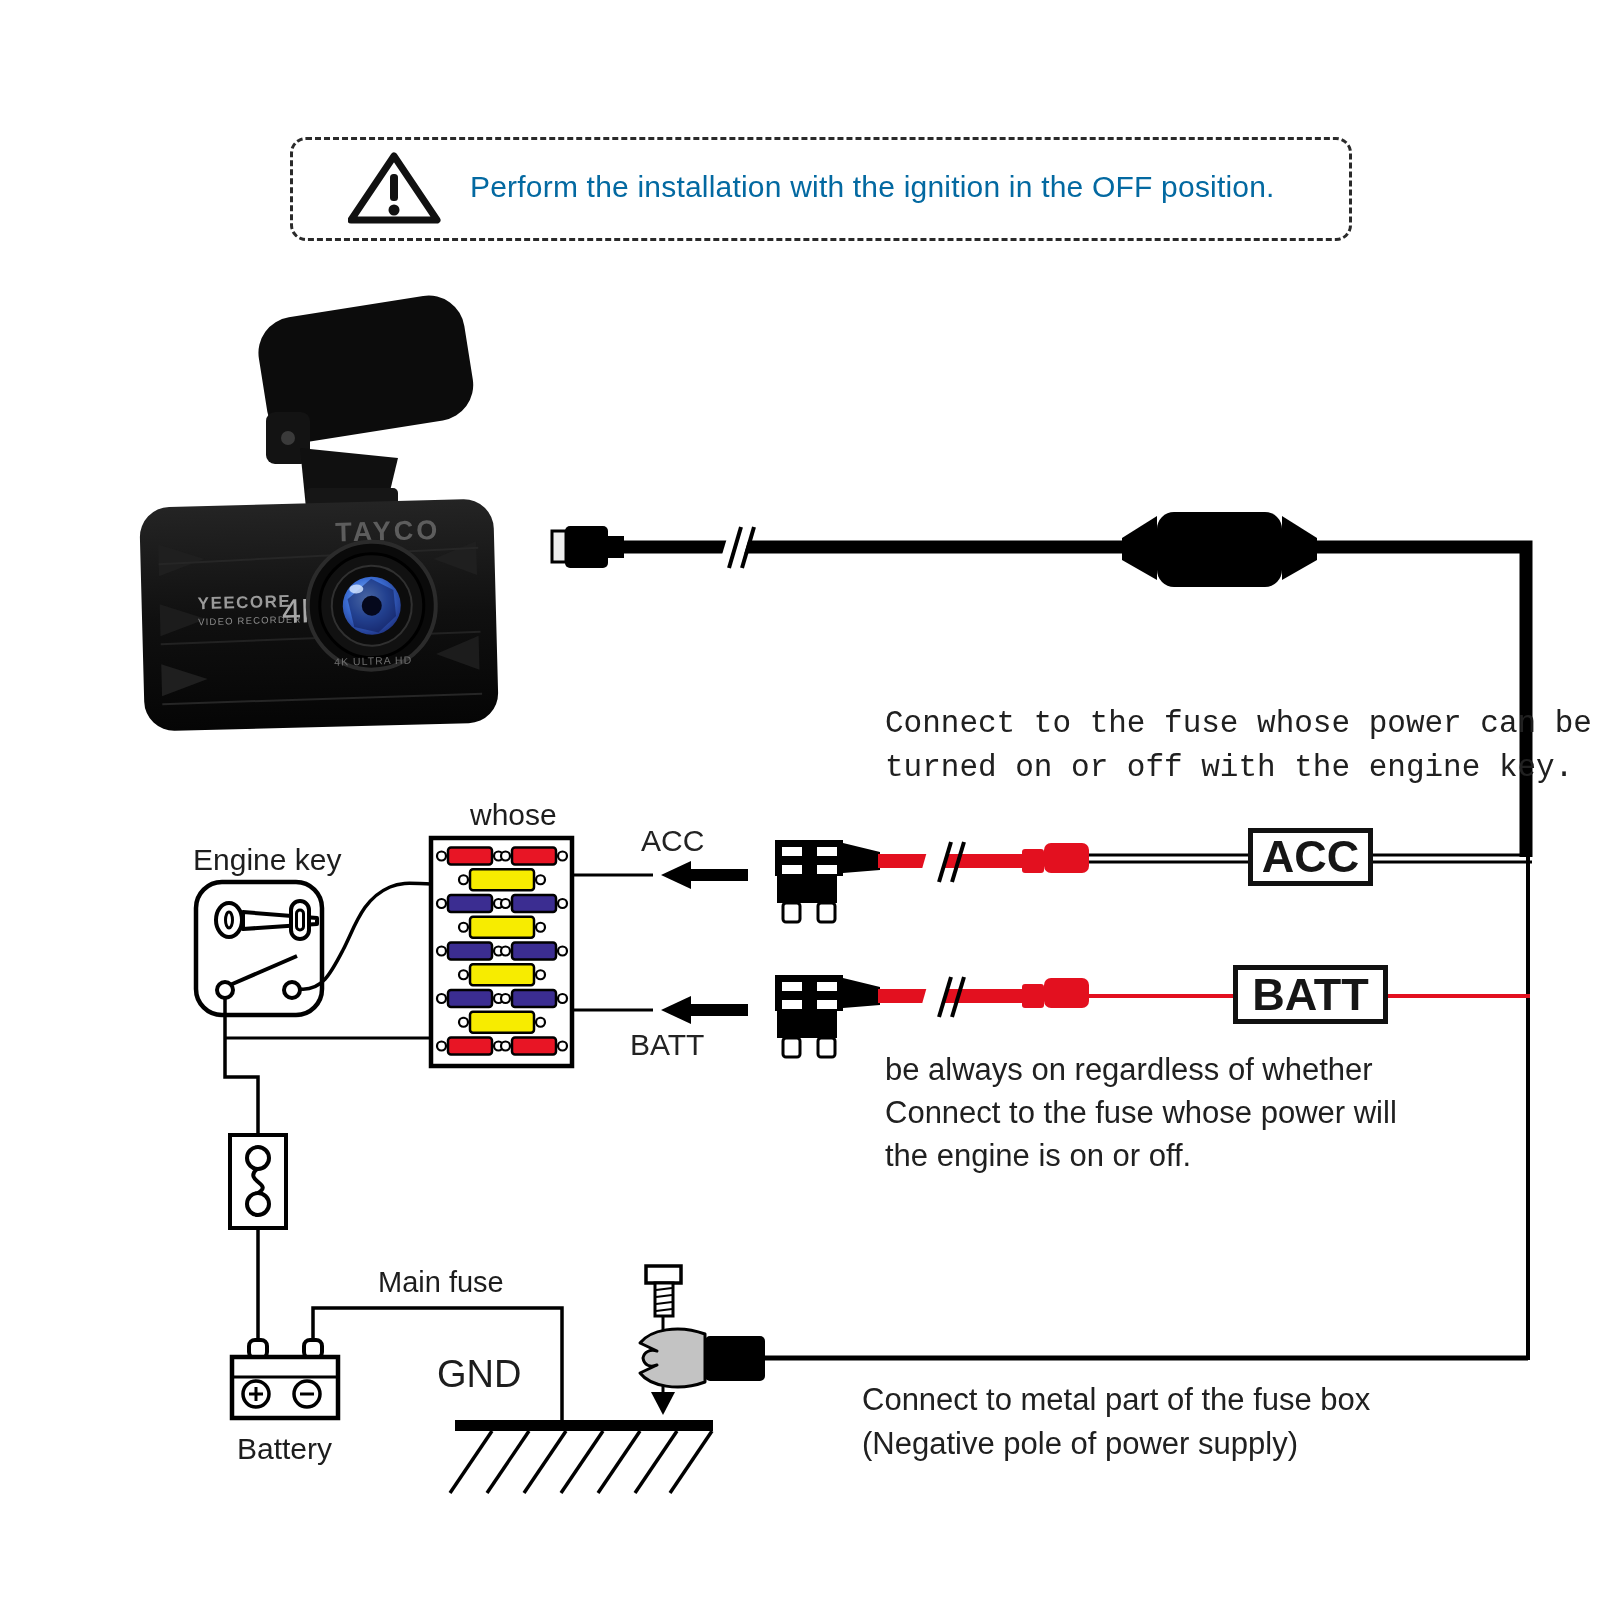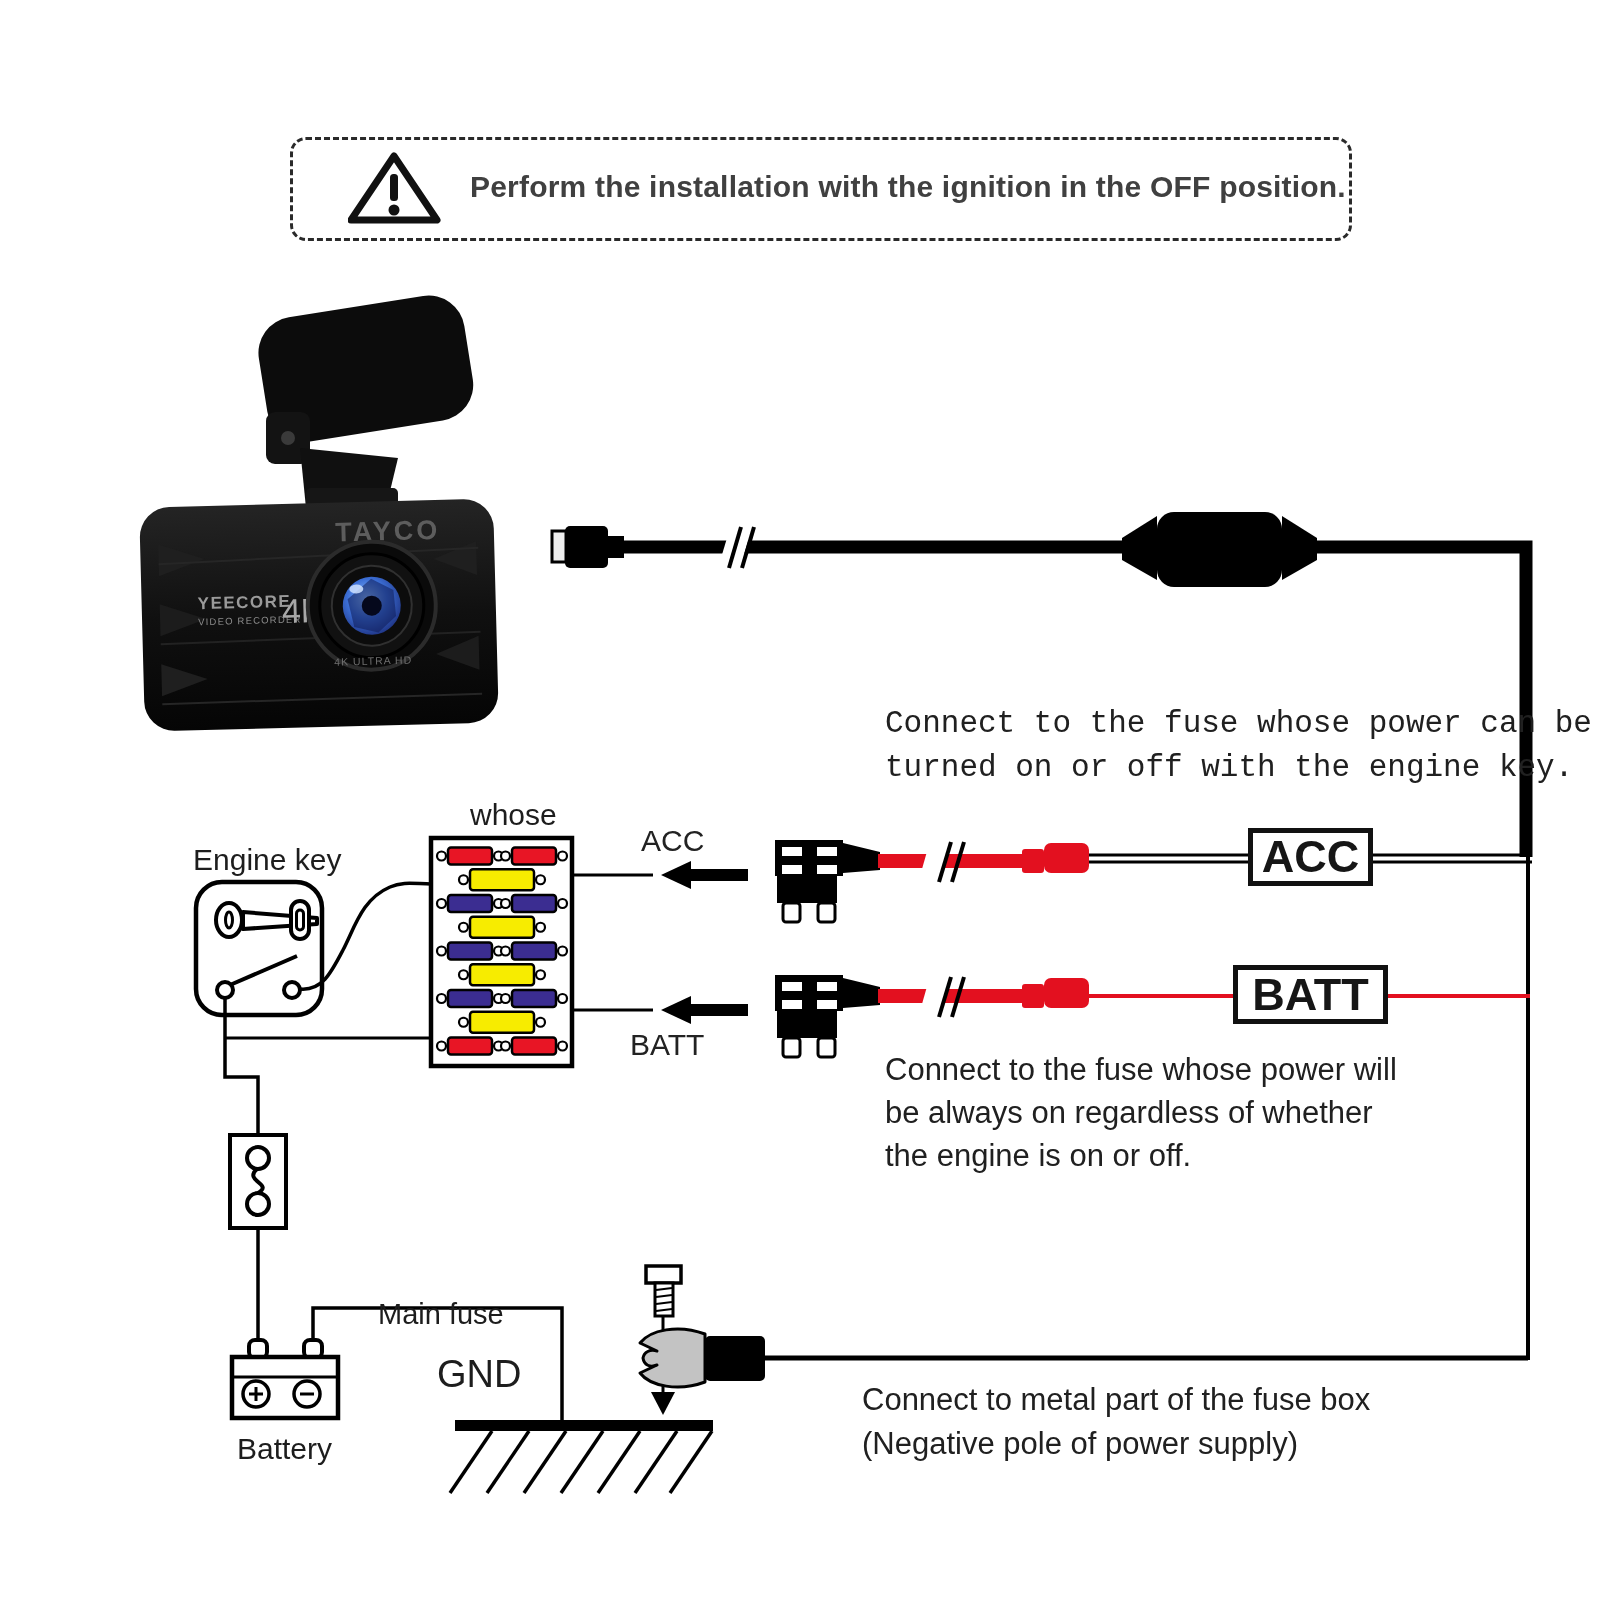--- a/index.html
+++ b/index.html
@@ -3,22 +3,22 @@
 <meta charset="utf-8">
 <style>
   html,body{margin:0;padding:0;background:#fff;}
   #canvas{position:relative;width:1600px;height:1600px;background:#ffffff;
           font-family:"Liberation Sans",sans-serif;color:#1d1d1d;overflow:hidden;}
   #diagram-svg{position:absolute;left:0;top:0;z-index:1;}
   .lbl{position:absolute;z-index:3;white-space:nowrap;}
   .note{position:absolute;z-index:3;font-size:31px;line-height:44px;color:#202020;white-space:nowrap;}
   .warn-box{position:absolute;left:290px;top:137px;width:1056px;height:98px;
             border:3px dashed #2a2a2a;border-radius:16px;z-index:2;}
-  .warn-text{position:absolute;left:470px;top:170px;font-size:30px;font-weight:700;
-             color:#404040;z-index:3;white-space:nowrap;letter-spacing:.2px;}
+  .warn-text{position:absolute;left:470px;top:170px;font-size:30px;font-weight:400;
+             color:#0369a1;z-index:3;white-space:nowrap;letter-spacing:.2px;}
   .term-box{position:absolute;background:#fff;border:5px solid #111;z-index:3;
             display:flex;align-items:center;justify-content:center;
             font-weight:700;color:#161616;}
   #acc-box{left:1248px;top:828px;width:115px;height:48px;font-size:45px;}
   #batt-box{left:1233px;top:965px;width:145px;height:49px;font-size:45px;}
   .small-sig{font-size:30px;color:#222;}
 </style>
 </head>
 <body>
 
@@ -261,37 +261,37 @@
       <rect x="1044" y="978" width="45" height="30" rx="7" fill="#e3101f"></rect>
       <line x1="1089" y1="996" x2="1235" y2="996" stroke="#e3101f" stroke-width="4"></line>
       <line x1="1386" y1="996" x2="1530" y2="996" stroke="#e3101f" stroke-width="4"></line>
     </g>
   </svg>
 
   <div class="lbl" style="left:470px;top:798px;font-size:30px;">whose</div>
   <div class="lbl" style="left:193px;top:843px;font-size:30px;">Engine key</div>
   <div class="lbl small-sig" style="left:641px;top:824px;">ACC</div>
   <div class="lbl small-sig" style="left:630px;top:1028px;">BATT</div>
-  <div class="lbl" style="left:378px;top:1266px;font-size:29px;margin-top:32px;">Main fuse</div>
+  <div class="lbl" style="left:378px;top:1266px;font-size:29px;">Main fuse</div>
   <div class="lbl" style="left:437px;top:1353px;font-size:38px;">GND</div>
   <div class="lbl" style="left:237px;top:1426px;font-size:30px;margin-top:6px;">Battery</div>
 
   <div class="term-box" id="acc-box">
     <span>ACC</span>
   </div>
   <div class="term-box" id="batt-box">
     <span>BATT</span>
   </div>
 
   <div class="note" style="left:885px;top:702px;font-family:Liberation Mono, monospace;">
     <div>Connect to the fuse whose power can be</div>
     <div>turned on or off with the engine key.</div>
   </div>
   <div class="note" style="left:885px;top:1048px;line-height:43px;">
+    <div>be always on regardless of whether</div>
     <div>Connect to the fuse whose power will</div>
-    <div>be always on regardless of whether</div>
     <div>the engine is on or off.</div>
   </div>
   <div class="note" style="left:862px;top:1378px;">
     <div>Connect to metal part of the fuse box</div>
     <div>(Negative pole of power supply)</div>
   </div>
 </div>
 
 </body></html>

